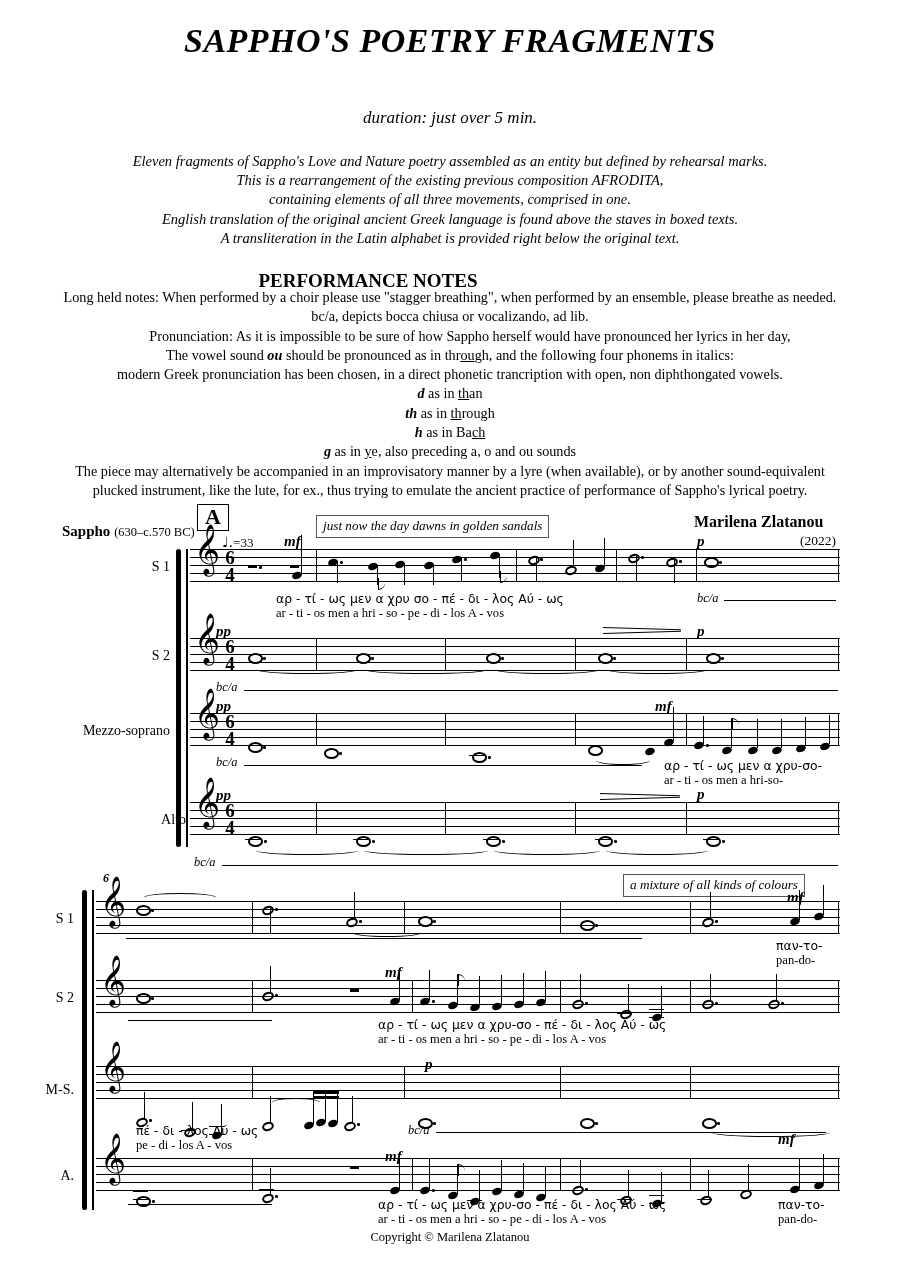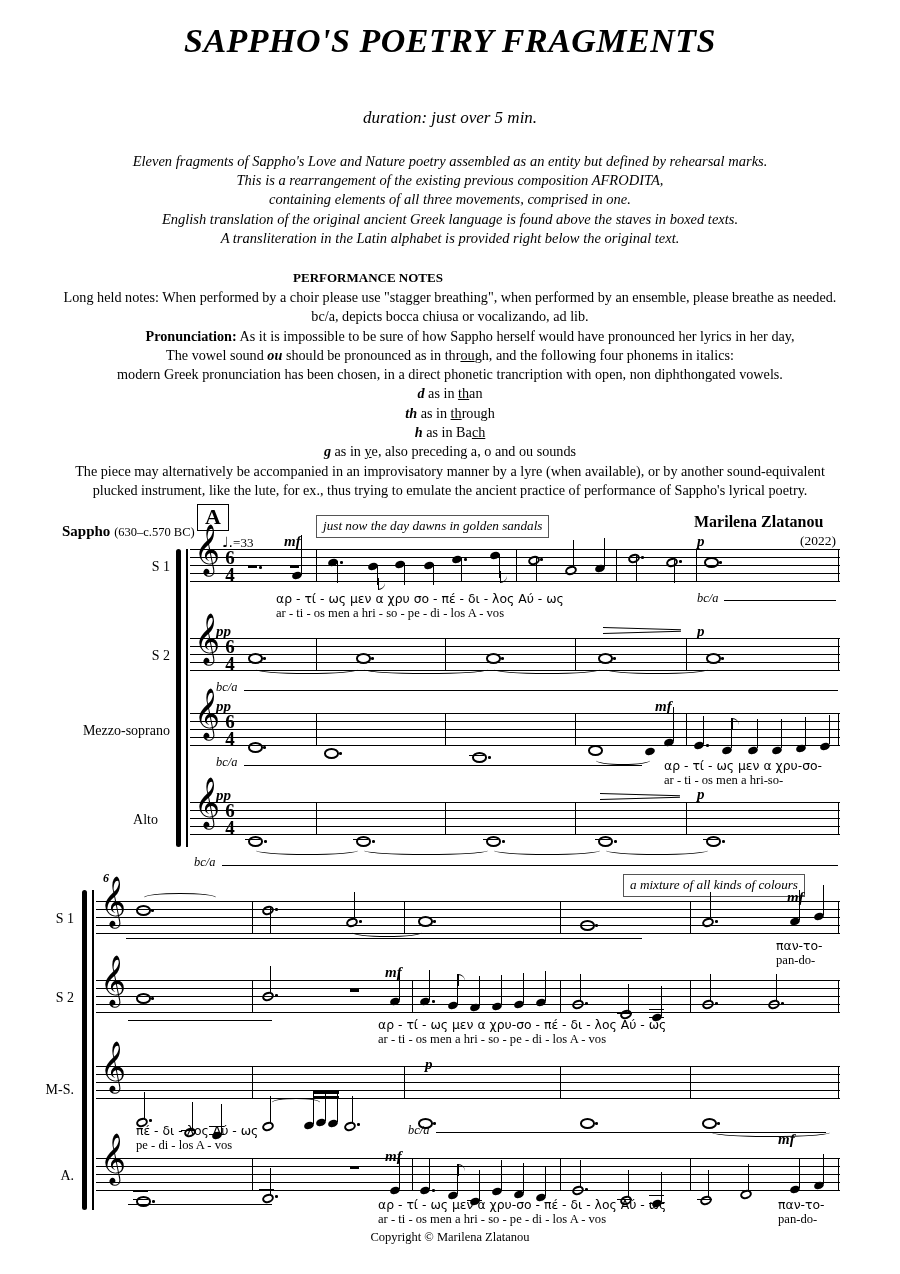--- a/index.html
+++ b/index.html
@@ -14,24 +14,24 @@
          font-size:34px;letter-spacing:.5px;}
   .subtitle{position:absolute;top:63px;left:0;width:900px;text-align:center;
             font-weight:bold;font-style:italic;font-size:17px;}
   .duration{position:absolute;top:108px;left:0;width:900px;text-align:center;
             font-style:italic;font-size:17px;}
 
   .blurb{position:absolute;top:152px;left:0;width:900px;text-align:center;
          font-style:italic;font-size:14.5px;line-height:19.2px;}
 
   .pn-title{position:absolute;top:270px;left:0;width:736px;text-align:center;
-            font-weight:bold;font-size:13px;}
+            font-weight:bold;font-size:19px;}
   .pn-body{position:absolute;top:288px;left:0;width:900px;text-align:center;
            font-size:14.2px;line-height:19.3px;}
-  .pn-body .b{font-weight:bold;margin-left:40px;}
+  .pn-body .b{font-weight:normal;margin-left:40px;}
   .pn-body .bi{font-weight:bold;font-style:italic;}
   .pn-body .u{text-decoration:underline;}
 
   .phoneme{display:block;}
 
   
   .composer{position:absolute;font-weight:bold;font-size:16px;}
   .year{position:absolute;font-size:13.5px;}
   .poet{position:absolute;font-weight:bold;font-size:15px;}
   .poet .dates{font-weight:normal;font-size:12.5px;}
@@ -306,21 +306,21 @@
   <div class="nh" style="top:745px;left:796px;"></div>
     <div class="stem" style="top:717px;left:805px;height:29px;"></div>
   <div class="nh" style="top:743px;left:820px;"></div>
     <div class="stem" style="top:715px;left:829px;height:29px;"></div>
   <div class="barline" style="top:713px;left:838px;height:33px;"></div>
   <div class="bca" style="top:755px;left:216px;">bc/a</div>
   <div class="extline" style="top:765px;left:244px;width:398px;"></div>
   <div class="lyric" style="top:758px;left:664px;">αρ - τί - ως μεν  α  χρυ-σο-</div>
   <div class="lyric lat" style="top:773px;left:664px;">ar  -  ti  - os men  a   hri-so-</div>
 
-  <div class="partlabel" style="top:812px;left:88px;width:70px;">Alto</div>
+  <div class="partlabel" style="top:812px;left:116px;width:70px;">Alto</div>
   <div class="staff" style="top:802px;left:190px;width:650px;">
     <div class="ln"></div>
       <div class="ln"></div>
       <div class="ln"></div>
       <div class="ln"></div>
       <div class="ln"></div>
   </div>
   <div class="clef" style="top:780px;left:194px;">𝄞</div>
   <div class="timesig" style="top:802px;left:222px;width:16px;">
     <div>6</div>

